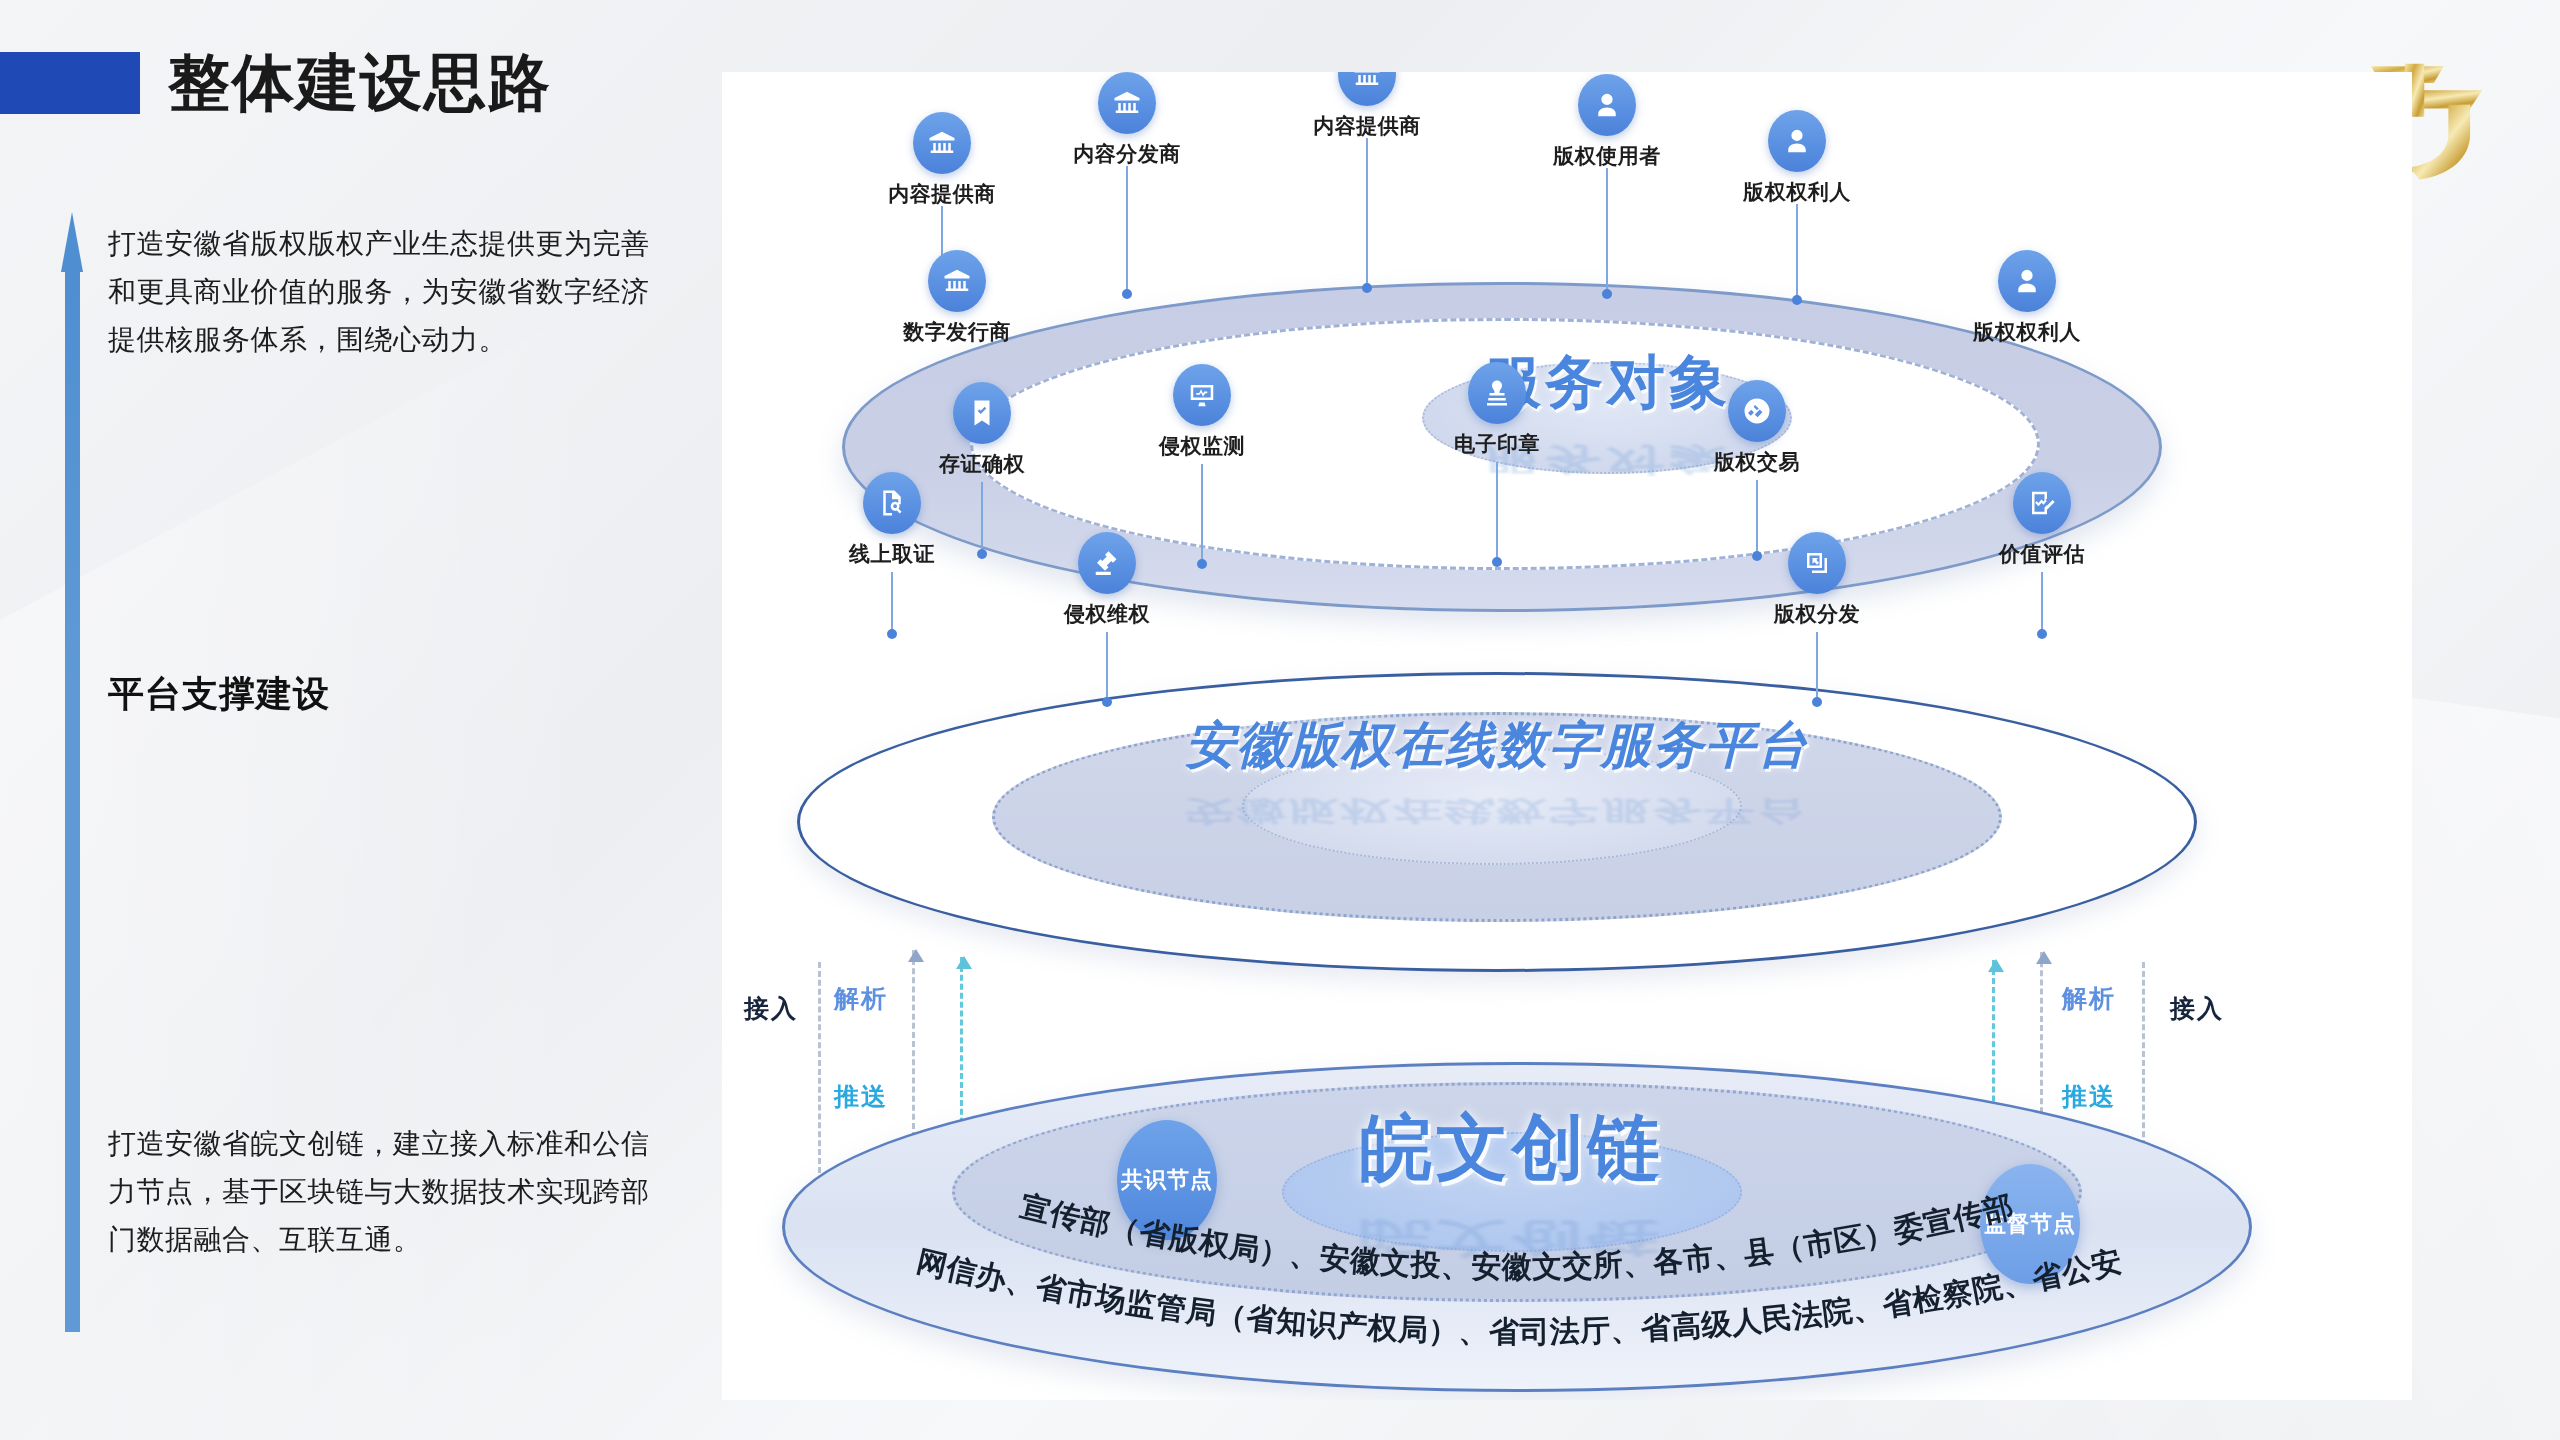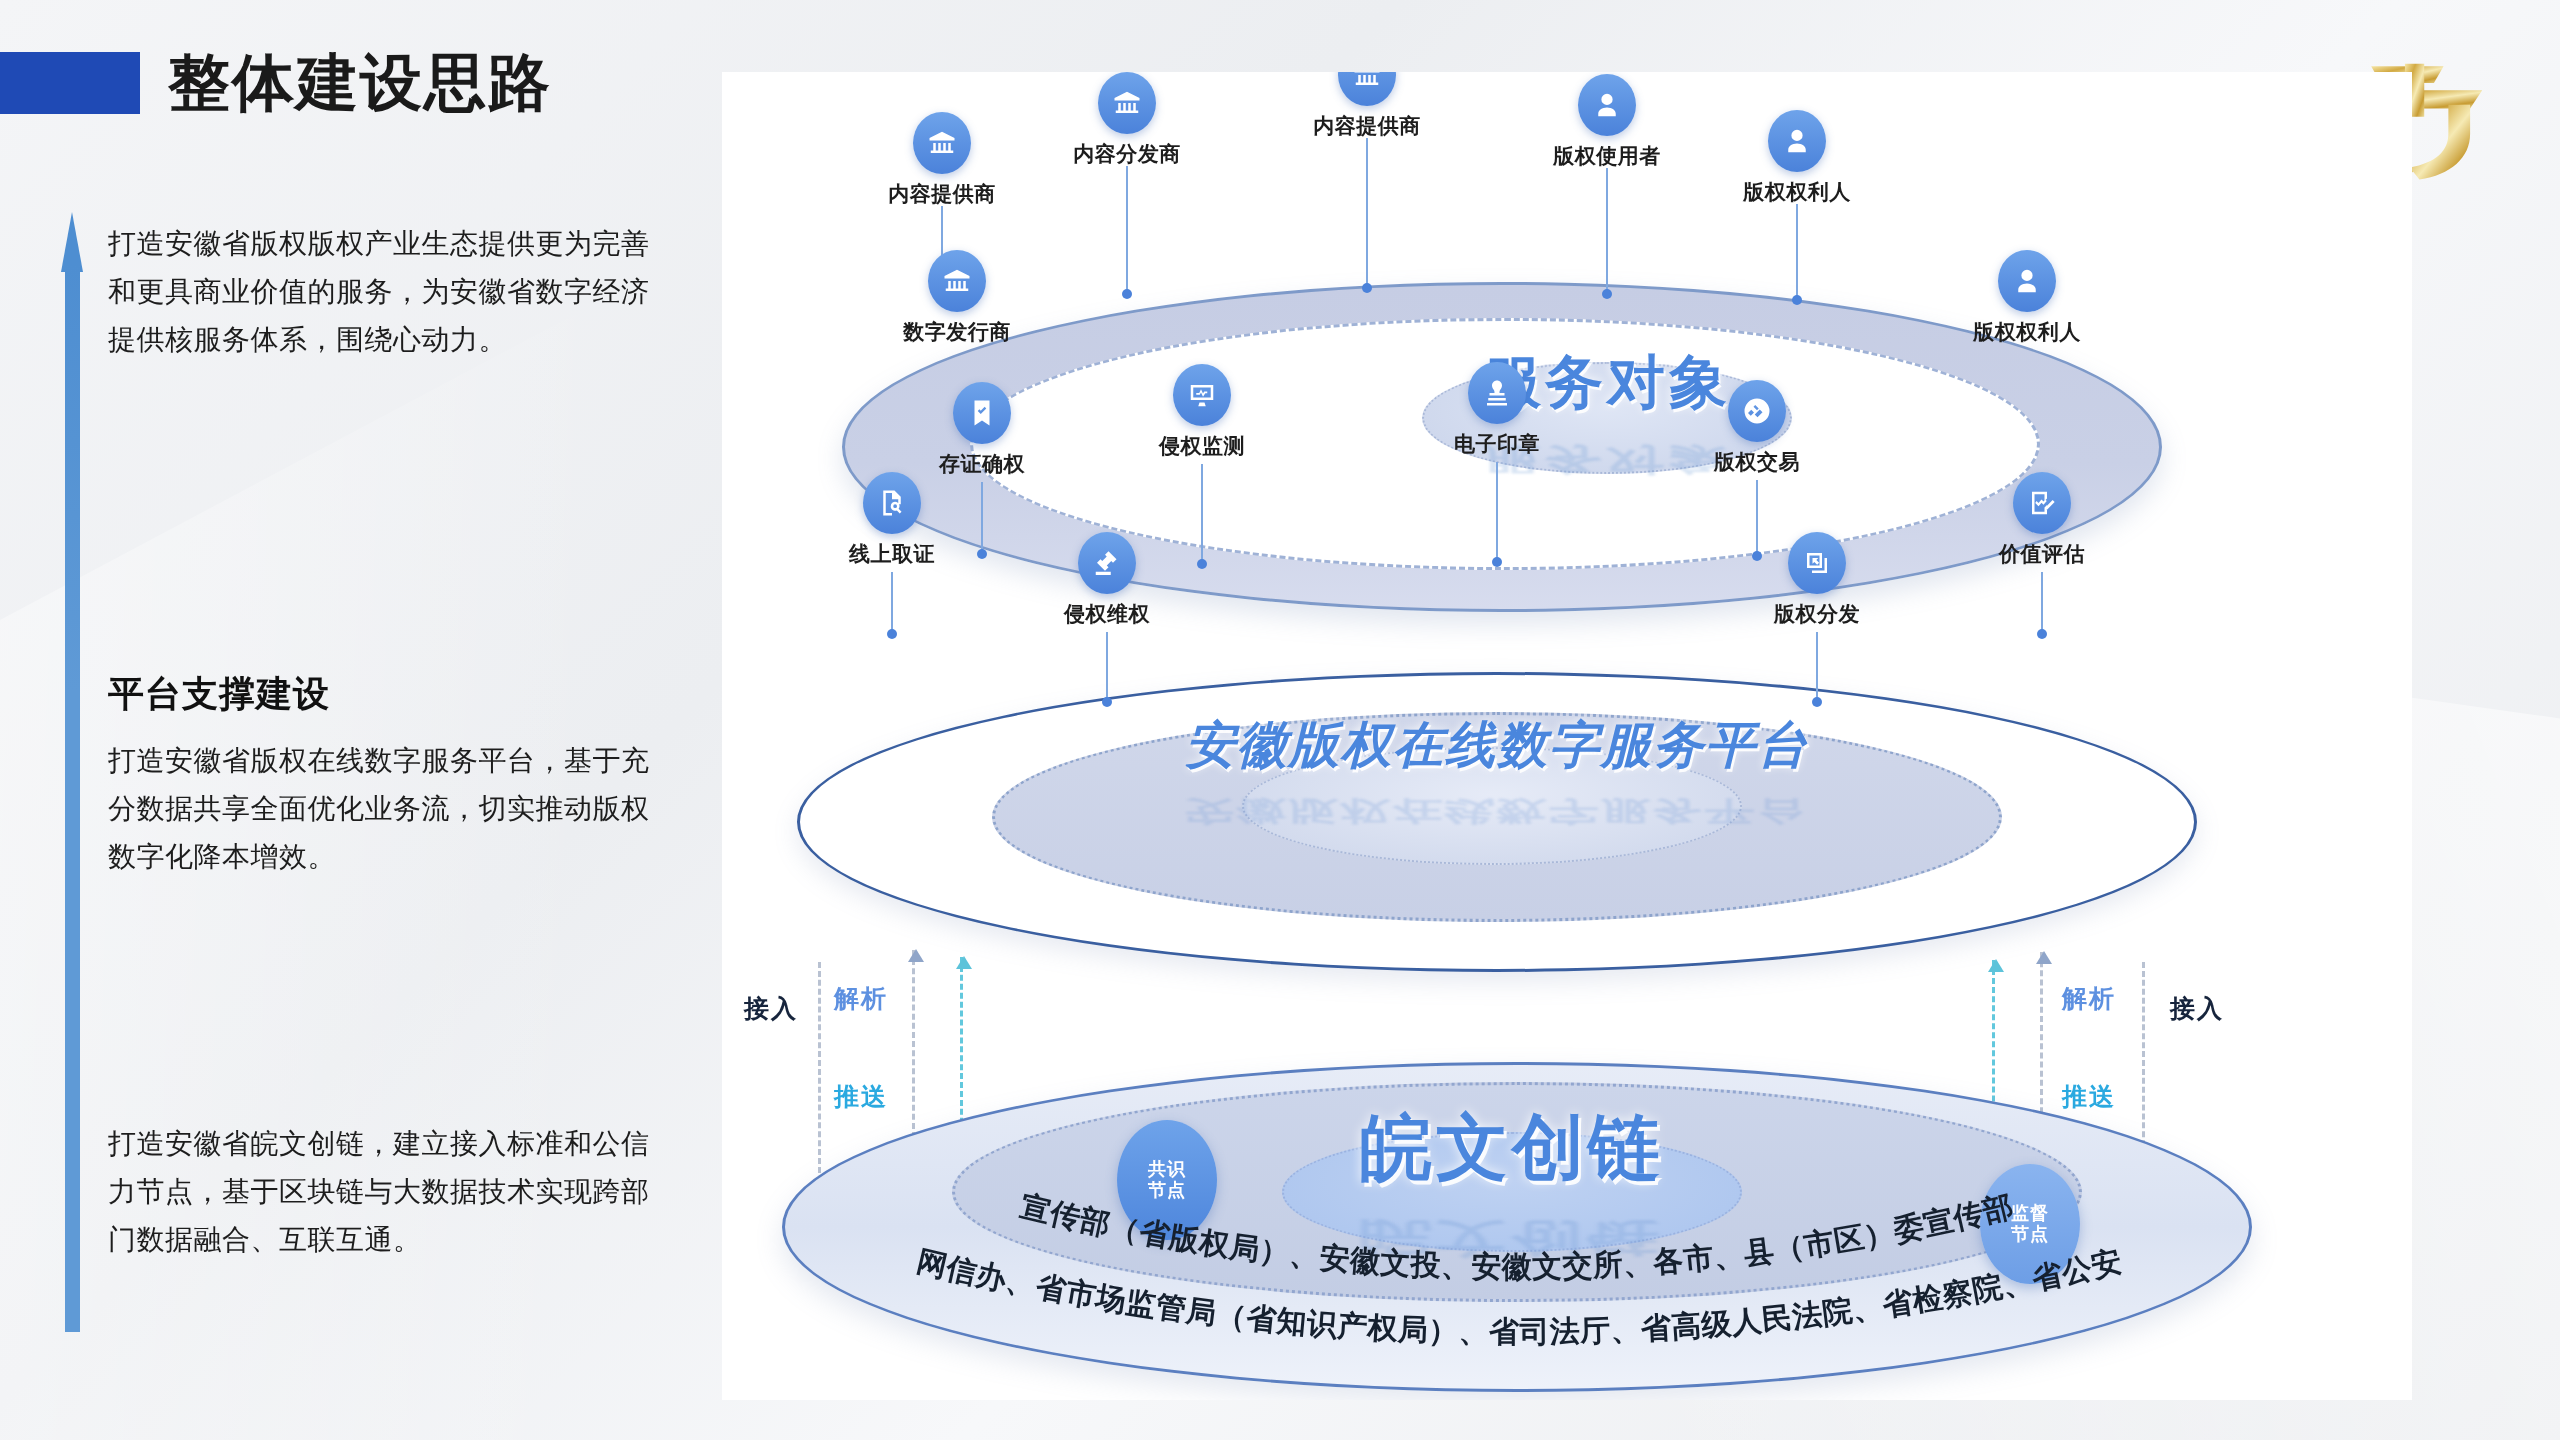--- a/index.html
+++ b/index.html
@@ -188,23 +188,23 @@
     text-align: center;
     font-size: 72px; font-weight: 700; letter-spacing: 4px;
     color: rgba(120,160,215,0.3);
     transform: scaleY(-0.55);
     filter: blur(2px);
   }
 
   
   .chip {
     position: absolute; border-radius: 50%;
-    display: flex; flex-direction: column;
+    display: flex; 
     align-items: center; justify-content: center;
-    color: #fff; font-size: 18px; font-weight: 700;
+    color: #fff; font-size: 22px; font-weight: 700;
     line-height: 1.18; letter-spacing: 1px;
     box-shadow: 0 4px 12px rgba(70,110,180,0.35);
   }
   .chip-consensus {
     left: 395px; top: 1048px; width: 100px; height: 120px;
     background: linear-gradient(180deg,#6ea3ea 0%,#4e86dc 100%);
   }
   .chip-supervise {
     left: 1258px; top: 1092px; width: 100px; height: 120px;
     background: linear-gradient(180deg,#8ab4ef 0%,#6d9ee6 100%);
@@ -305,21 +305,20 @@
   <div class="spine-head"></div>
   <div class="spine-shaft"></div>
 </div>
 
 <div class="blocks">
   <div class="block block-1">
     <div class="block-body">打造安徽省版权版权产业生态提供更为完善和更具商业价值的服务，为安徽省数字经济提供核服务体系，围绕心动力。</div>
   </div>
   <div class="block block-2">
     <div class="block-title">平台支撑建设</div>
-    <div class="block-body">打造安徽省版权在线数字服务平台，基于充分数据共享全面优化业务流，切实推动版权数字化降本增效。</div>
   </div>
   <div class="block block-3">
     <div class="block-body">打造安徽省皖文创链，建立接入标准和公信力节点，基于区块链与大数据技术实现跨部门数据融合、互联互通。</div>
   </div>
 </div>
 
 <div class="diagram">
 
   <div class="ellipse t-outer"></div>
   <div class="ellipse t-mid"></div>

